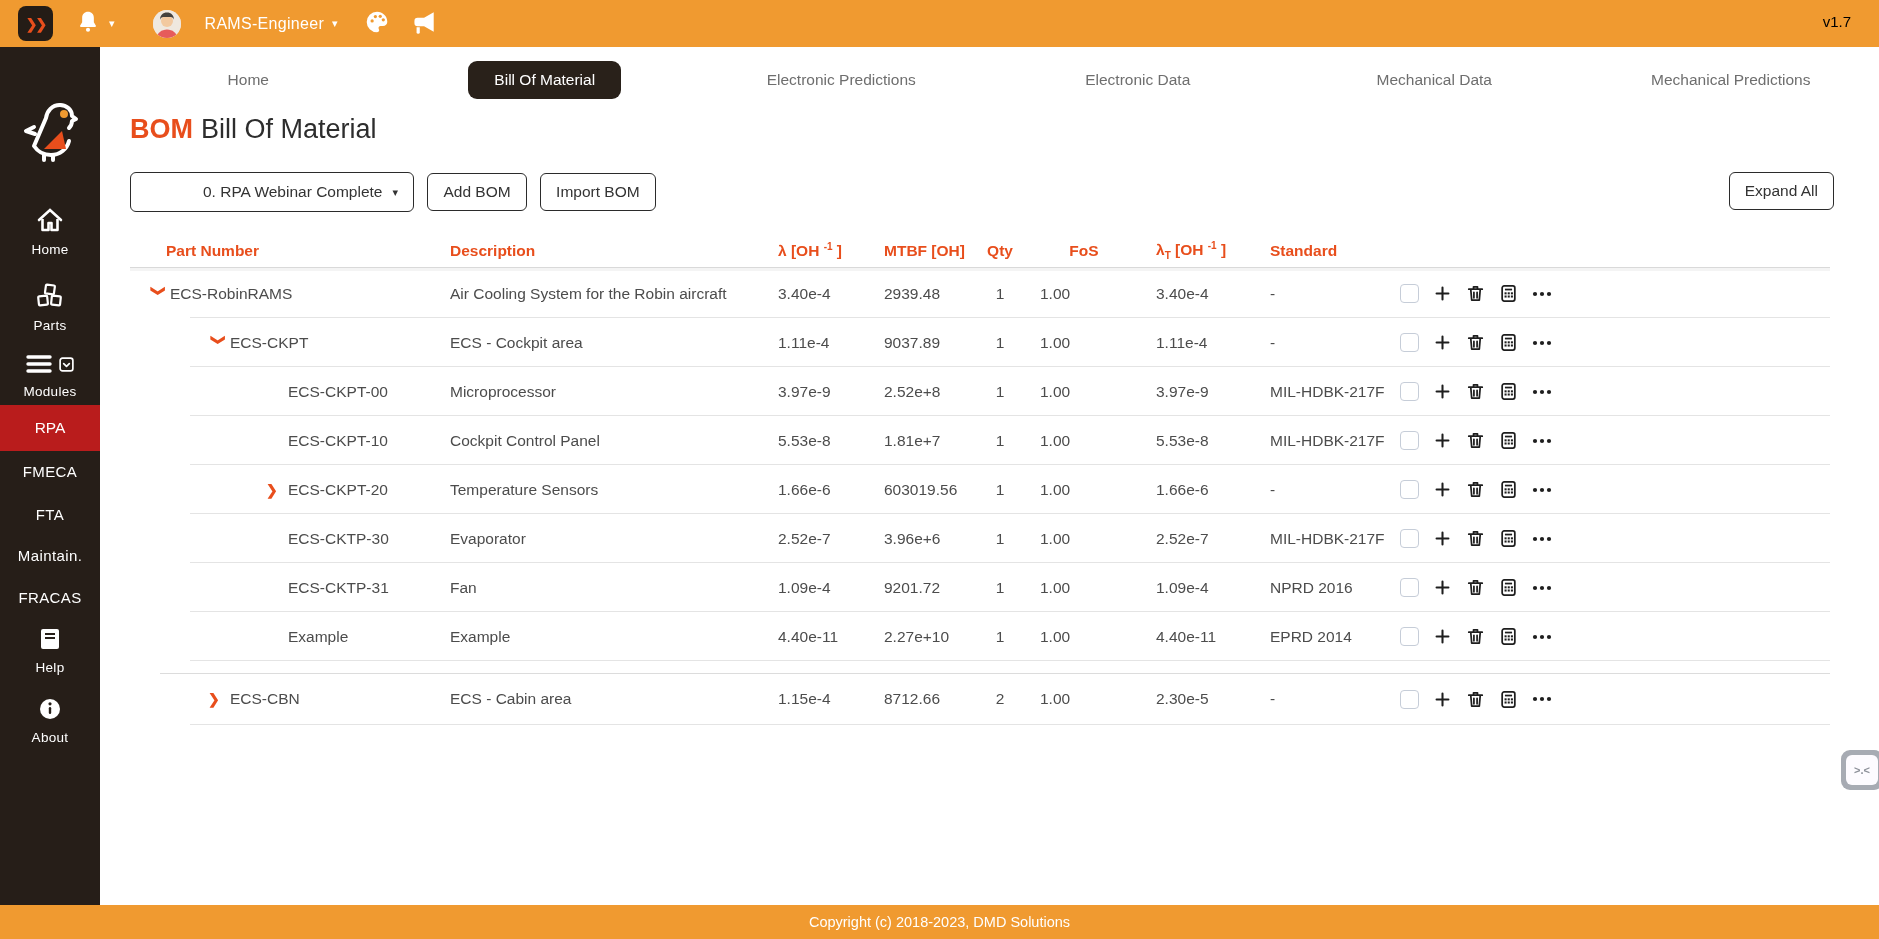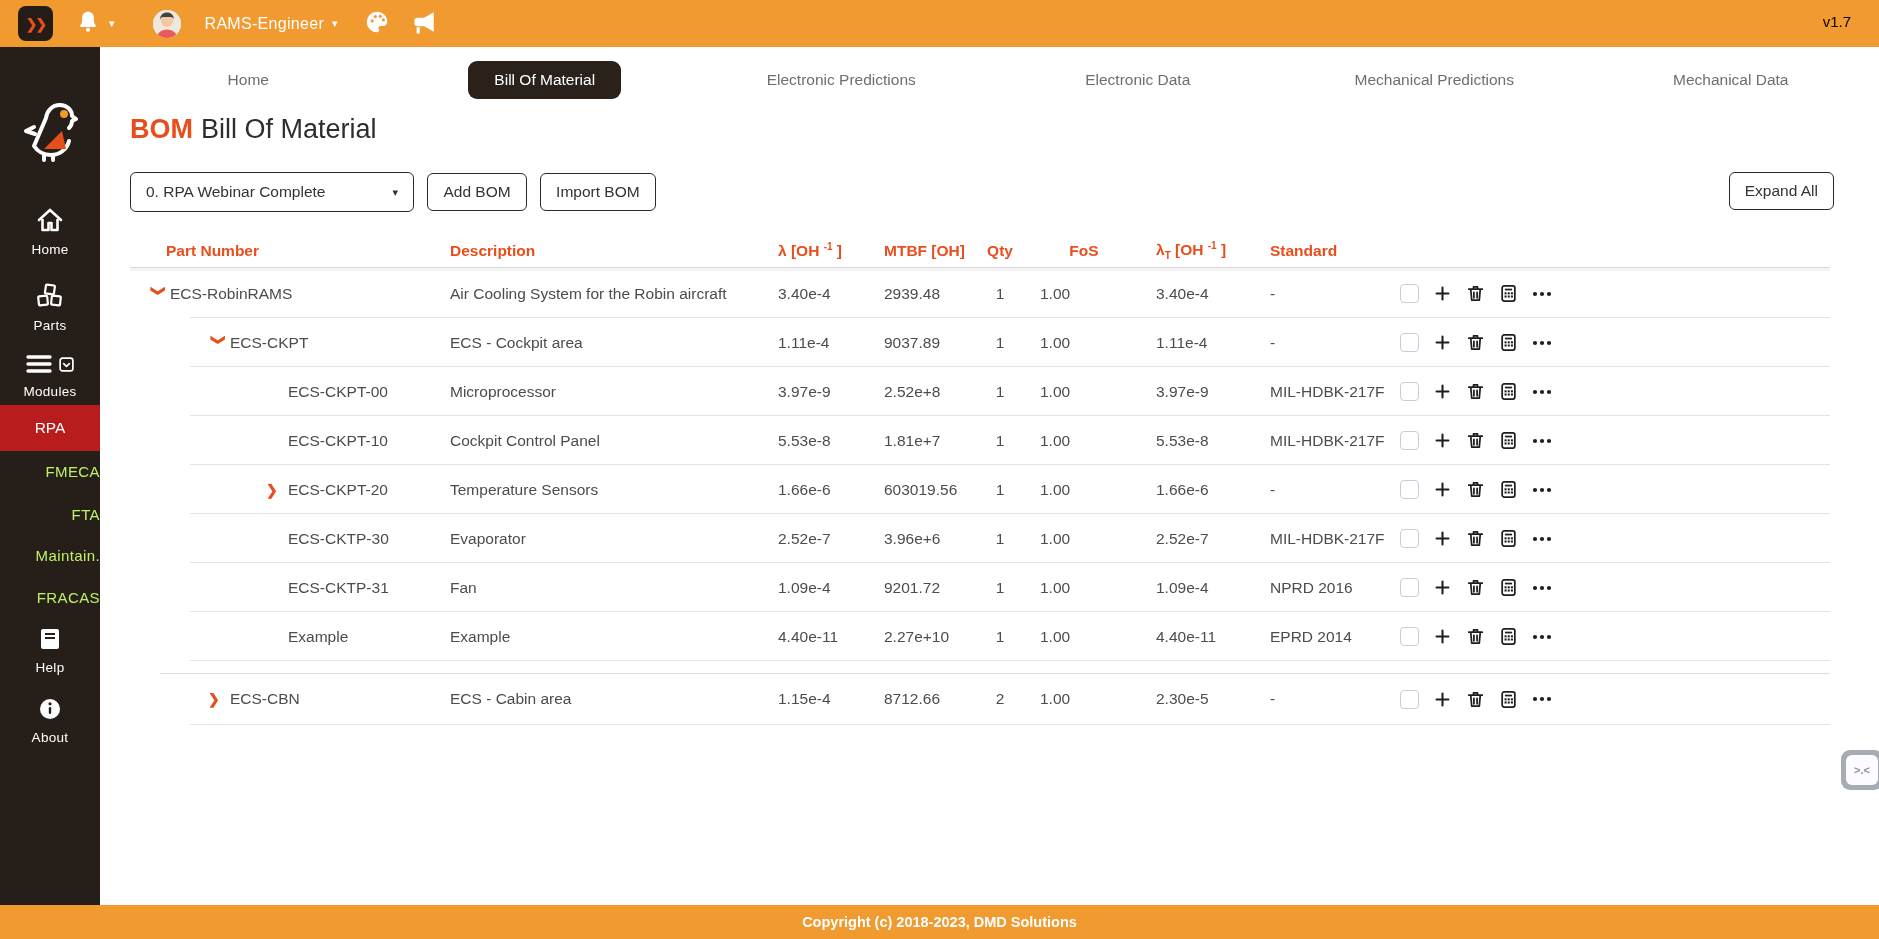--- a/index.html
+++ b/index.html
@@ -16,28 +16,28 @@
   .tb-caret{font-size:11px;color:#fff;margin-left:8px;}
   .avatar{width:28px;height:28px;border-radius:50%;margin-left:38px;overflow:hidden;background:#f6dcc0;}
   .user-name{margin-left:24px;font-size:16px;letter-spacing:.3px;}
   .version{position:absolute;right:28px;top:13px;font-size:15px;color:#000000;}
 
   
   .sidebar{position:absolute;top:47px;left:0;width:100px;bottom:34px;background:#261E18;color:#fff;}
   .logo{position:absolute;top:52px;left:20px;width:60px;height:64px;}
   .side-item{position:absolute;left:0;width:100px;text-align:center;cursor:pointer;}
   .side-item .lbl{display:block;font-size:13.5px;color:#fff;margin-top:5px;letter-spacing:.3px;}
-  .side-text{position:absolute;left:0;width:100px;text-align:right;font-size:15px;
-             color:#bef264;cursor:pointer;letter-spacing:.4px;}
+  .side-text{position:absolute;left:0;width:100px;text-align:center;font-size:15px;
+             color:#ffffff;cursor:pointer;letter-spacing:.4px;}
   .side-active{position:absolute;left:0;width:100px;height:46px;background:#b91c1c;
                display:flex;align-items:center;justify-content:center;font-size:15.5px;cursor:pointer;}
 
   
   .footer{position:absolute;left:0;right:0;bottom:0;height:34px;background:#F09A30;
-          display:flex;align-items:center;justify-content:center;color:#fff;font-size:14.5px;font-weight:bold;}
+          display:flex;align-items:center;justify-content:center;color:#fff;font-size:14.5px;}
 
   
   .main{position:absolute;left:100px;top:47px;right:0;bottom:34px;background:#fff;}
 
   .tabs{position:absolute;top:13px;left:0;right:0;display:flex;}
   .tab{flex:1;display:flex;justify-content:center;align-items:center;height:40px;
        font-size:15.5px;color:#6e6e6e;cursor:pointer;}
   .tab .pill{padding:10px 26px;border-radius:9px;}
   .tab.active .pill{background:#29211A;color:#fff;}
 
@@ -242,33 +242,33 @@
       <div class="tab active">
           <span class="pill">Bill Of Material</span>
         </div>
       <div class="tab">
           <span class="pill">Electronic Predictions</span>
         </div>
       <div class="tab">
           <span class="pill">Electronic Data</span>
         </div>
       <div class="tab">
+          <span class="pill">Mechanical Data</span>
+        </div>
+      <div class="tab">
           <span class="pill">Mechanical Predictions</span>
         </div>
-      <div class="tab">
-          <span class="pill">Mechanical Data</span>
-        </div>
     </div>
 
     <div class="page-title">
       <span class="badge">BOM</span><span>Bill Of Material</span>
     </div>
 
     <div class="toolbar">
-      <div class="btn" style="width:252px;justify-content:space-between">
+      <div class="btn" style="width:252px;justify-content:flex-end">
         <span>0. RPA Webinar Complete</span>
         <span class="caret">▾</span>
       </div>
       <button class="btn">Add BOM</button>
       <button class="btn">Import BOM</button>
       <button class="btn btn-expand">Expand All</button>
     </div>
 
     <div class="thead grid">
       <div class="hc h-part">Part Number</div>

